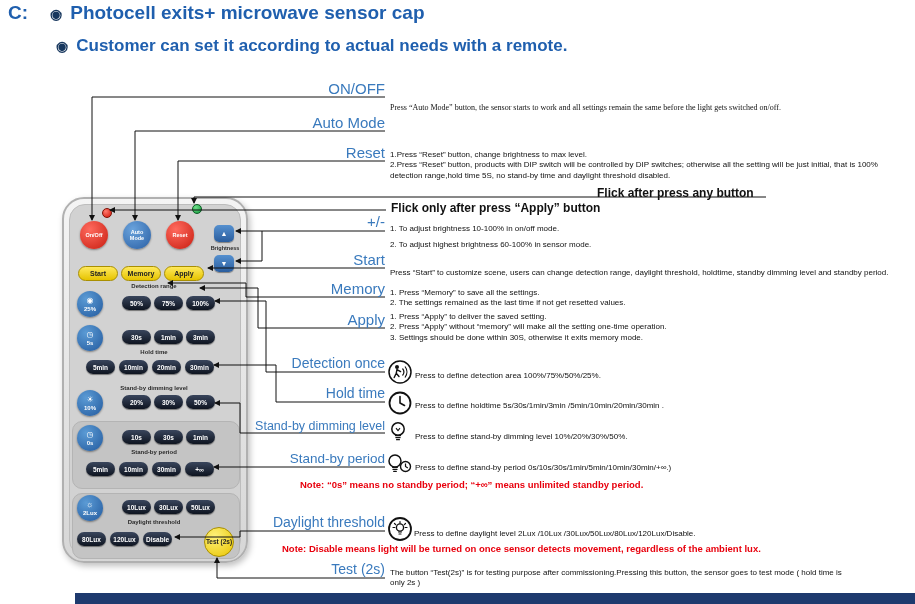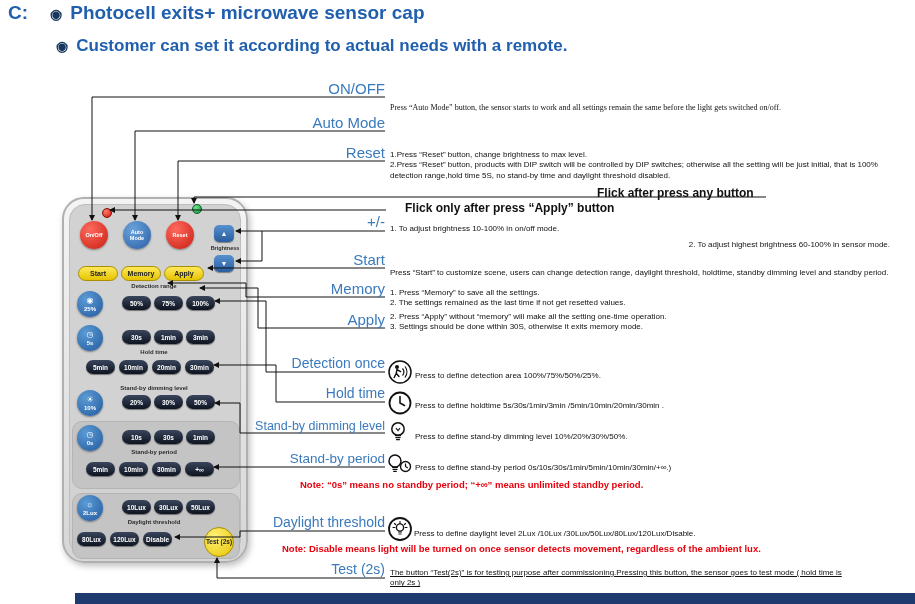--- a/index.html
+++ b/index.html
@@ -175,37 +175,38 @@
   <div class="lbl" style="left:265px;top:114px;width:120px;">Auto Mode</div>
   <div class="desc" style="left:390px;top:103px;width:500px;font-family:Liberation Serif, serif;">Press “Auto Mode” button, the sensor starts to work and all settings remain the same before the light gets switched on/off.</div>
 
   <div class="lbl" style="left:285px;top:144px;width:100px;">Reset</div>
   <div class="desc" style="left:390px;top:150px;width:495px;">
     <div>1.Press “Reset” button, change brightness to max level.</div>
     <div>2.Press “Reset” button, products with DIP switch will be controlled by DIP switches; otherwise all the setting will be just initial, that is 100% detection range,hold time 5S, no stand-by time and daylight threshold disabled.</div>
   </div>
 
   <div class="flick" style="left:597px;top:186px;">Flick after press any button</div>
-  <div class="flick" style="left:405px;top:201px;">Flick only after press “Apply” button</div>
+  <div class="flick" style="left:391px;top:201px;">Flick only after press “Apply” button</div>
 
   <div class="lbl" style="left:285px;top:213px;width:100px;">+/-</div>
   <div class="desc" style="left:390px;top:224px;width:500px;">1. To adjust brightness 10-100% in on/off mode.</div>
-  <div class="desc" style="left:390px;top:240px;width:500px;text-align:right;">2. To adjust highest brightness 60-100% in sensor mode.</div>
+  <div class="desc" style="left:390px;top:240px;width:500px;">2. To adjust highest brightness 60-100% in sensor mode.</div>
 
   <div class="lbl" style="left:285px;top:251px;width:100px;">Start</div>
   <div class="desc" style="left:390px;top:268px;width:505px;">Press “Start” to customize scene, users can change detection range, daylight threshold, holdtime, standby dimming level and standby  period.</div>
 
   <div class="lbl" style="left:285px;top:280px;width:100px;">Memory</div>
   <div class="desc" style="left:390px;top:288px;width:505px;">
     <div>1. Press “Memory” to save all the settings.</div>
     <div>2. The settings remained as the last time if not get resetted values.</div>
   </div>
 
   <div class="lbl" style="left:285px;top:311px;width:100px;">Apply</div>
   <div class="desc" style="left:390px;top:312px;width:505px;">
+    <div>1. Press “Apply” to deliver the saved setting.</div>
     <div>2. Press “Apply” without “memory”  will make all the setting one-time operation.</div>
     <div>3. Settings should be done within 30S, otherwise it exits memory mode.</div>
   </div>
 
   <div class="lbl" style="left:255px;top:355px;width:130px;font-size:14px;">Detection once</div>
   <span class="cicon" style="left:388px;top:360px;">
     <svg width="24" height="24" viewBox="0 0 24 24">
       <circle cx="12" cy="12" r="11" fill="#fff" stroke="#111" stroke-width="1.5"></circle>
       <circle cx="9" cy="7" r="2" fill="#111"></circle>
       <path d="M9 9.2 C9 9.2 8.6 12 8.2 13.2 L6.2 17.5 M8.2 13.2 L11 16.5 M9 9.6 L12.6 11.6" fill="none" stroke="#111" stroke-width="1.4" stroke-linecap="round"></path>
@@ -252,16 +253,16 @@
       <circle cx="12" cy="12" r="11" fill="#fff" stroke="#111" stroke-width="1.8"></circle>
       <circle cx="12" cy="10.5" r="3.6" fill="#fff" stroke="#111" stroke-width="1.4"></circle>
       <path d="M10.6 15 h2.8 M11 17 h2" stroke="#111" stroke-width="1.2" stroke-linecap="round"></path>
       <path d="M12 4.5 V6.2 M6.5 6.5 L7.7 7.7 M17.5 6.5 L16.3 7.7 M5 10.5 H6.8 M17.2 10.5 H19" stroke="#111" stroke-width="1.2" stroke-linecap="round"></path>
     </svg>
   </span>
   <div class="desc" style="left:414px;top:529px;width:480px;">Press to define  daylight level 2Lux /10Lux /30Lux/50Lux/80Lux/120Lux/Disable.</div>
   <div class="note" style="left:282px;top:543px;">Note: Disable means light will be turned on once sensor detects movement, regardless of the ambient lux.</div>
 
   <div class="lbl" style="left:275px;top:561px;width:110px;font-size:14px;">Test (2s)</div>
-  <div class="desc" style="left:390px;top:568px;width:460px;text-decoration:underline;">The button  “Test(2s)”  is for testing purpose after commissioning.Pressing this button, the sensor goes to test mode ( hold time is only 2s )</div>
+  <div class="desc" style="left:390px;top:568px;width:460px;">The button  “Test(2s)”  is for testing purpose after commissioning.Pressing this button, the sensor goes to test mode ( hold time is only 2s )</div>
 
   <div class="footer-bar"></div>
 </div>
 
 </body></html>

